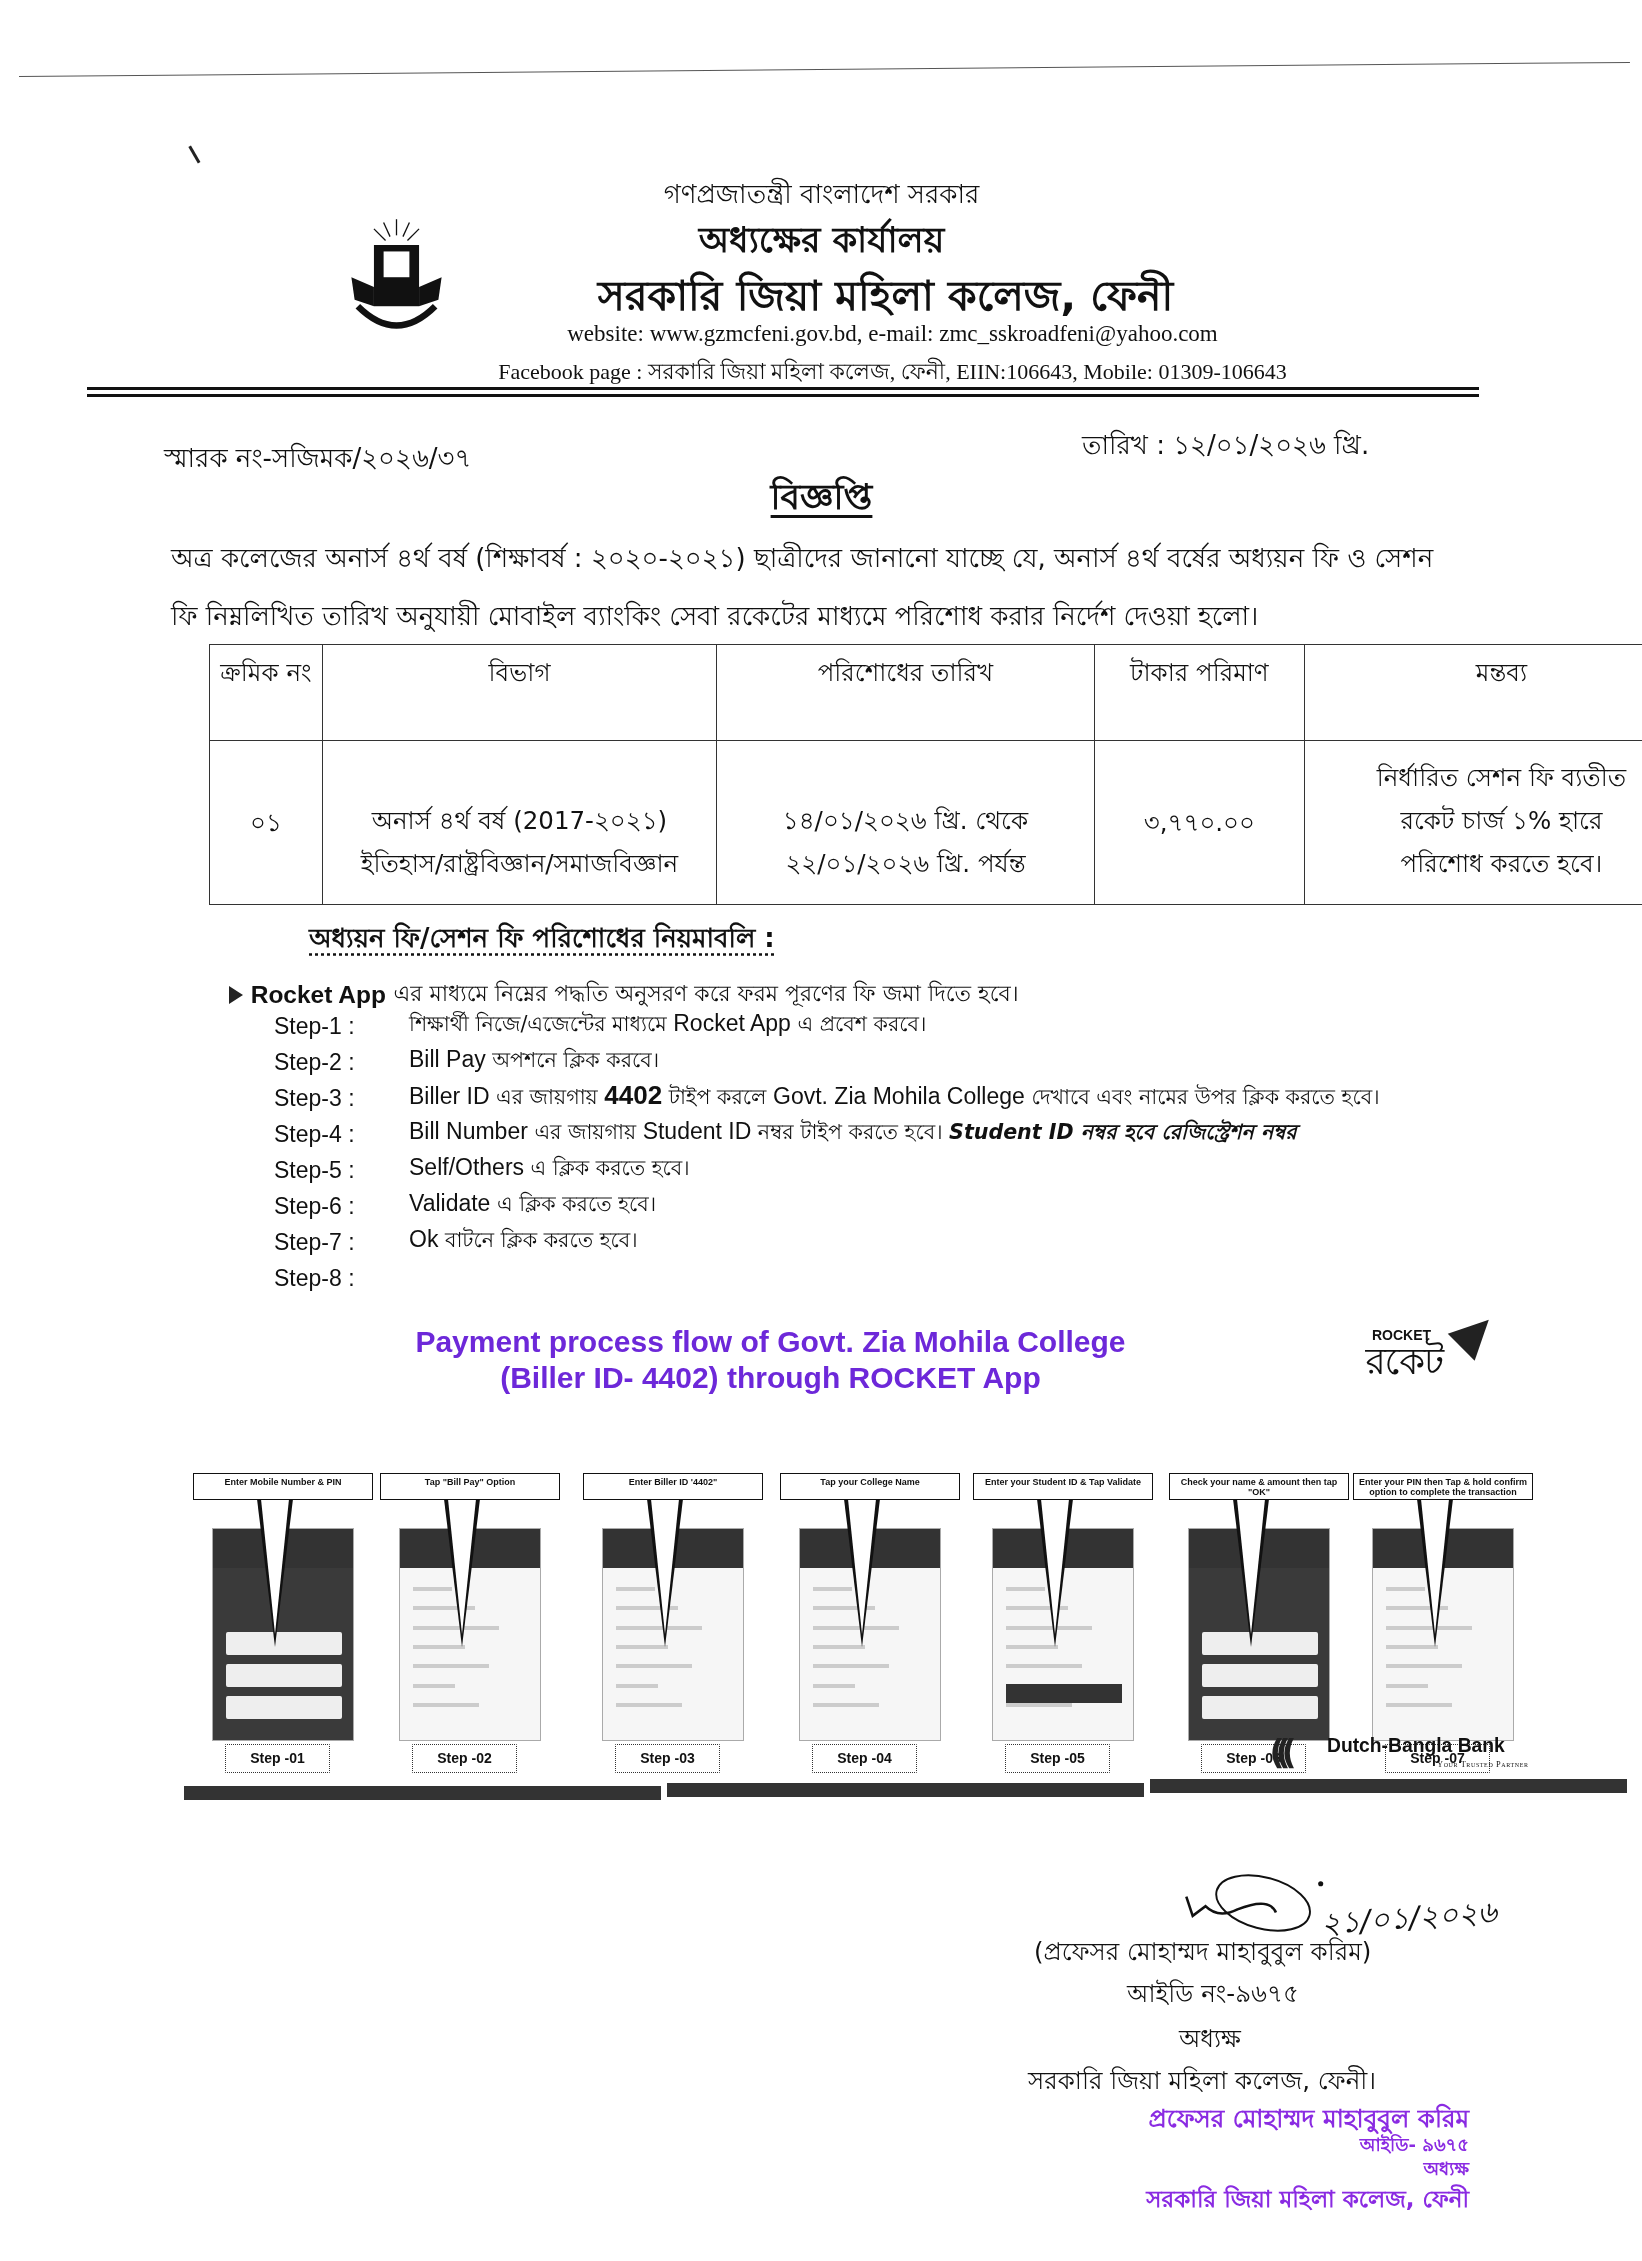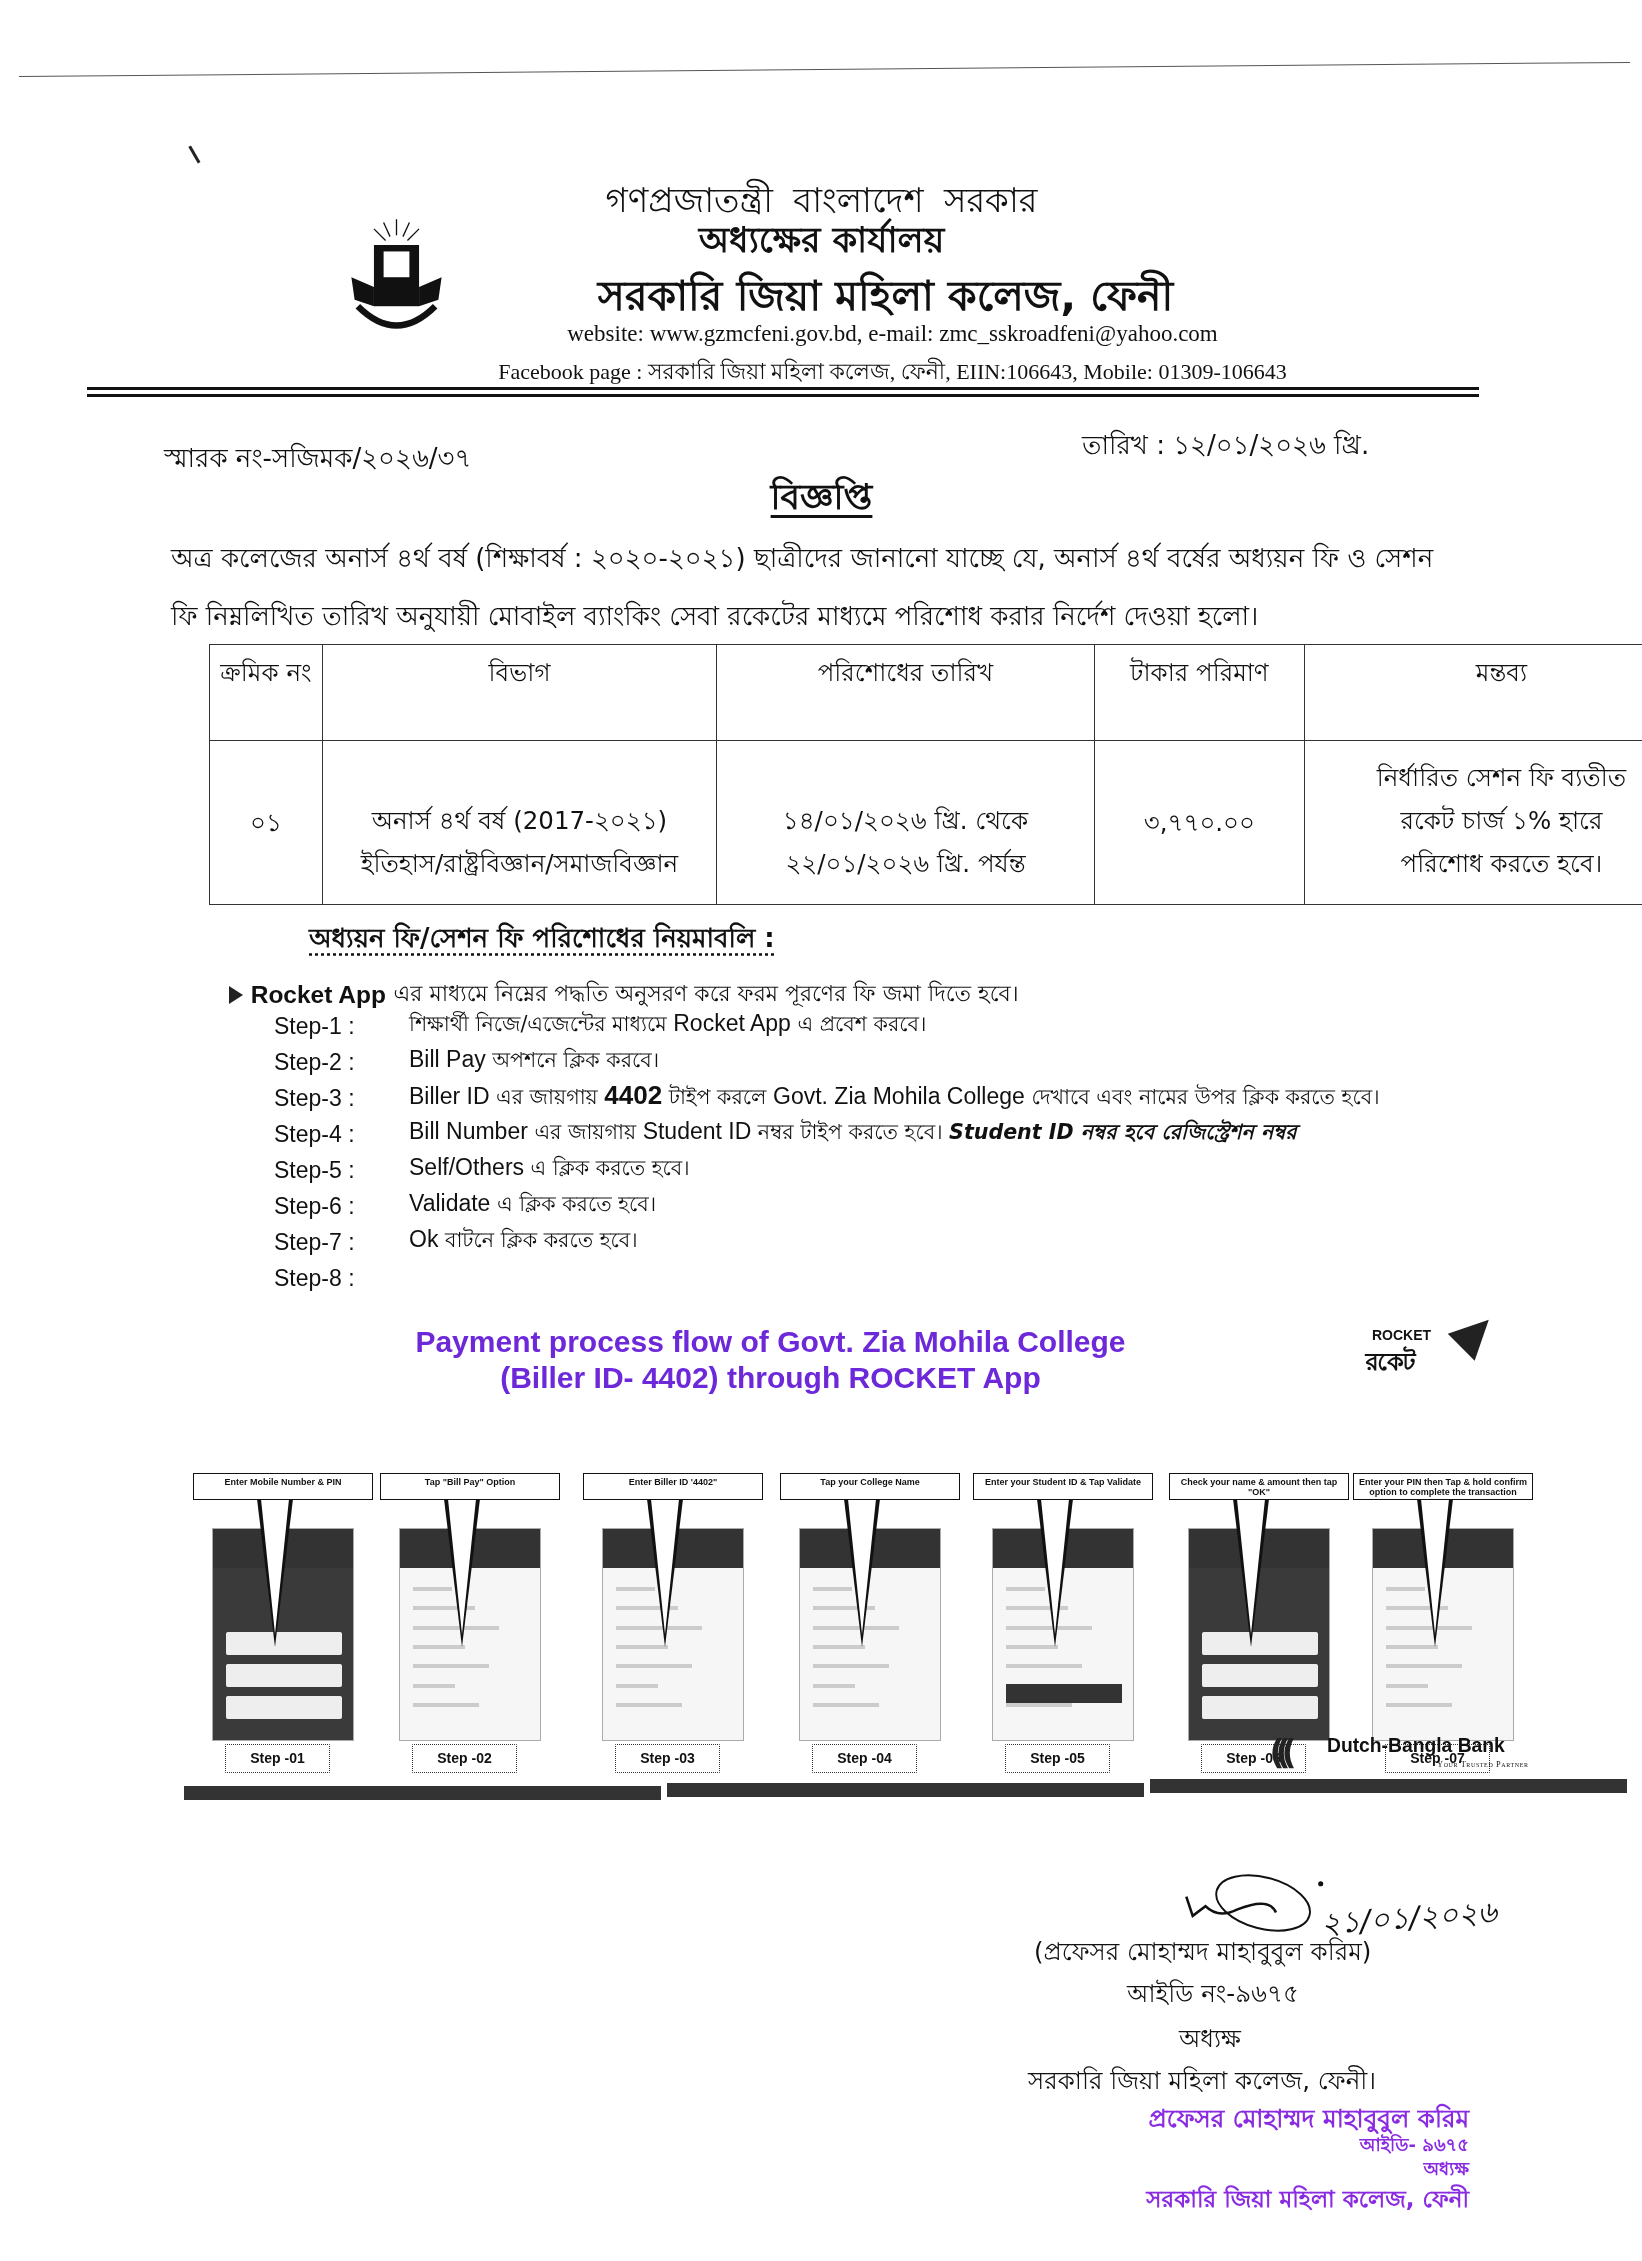--- a/index.html
+++ b/index.html
@@ -3,21 +3,21 @@
 <meta charset="utf-8">
 <style>
   html, body { margin: 0; padding: 0; background: #ffffff; }
   body { width: 1643px; height: 2261px; position: relative; overflow: hidden;
          font-family: "DejaVu Sans", sans-serif; color: #111; }
   .abs { position: absolute; }
   .top-rule { left: 19.3px; top: 76px; width: 1611px; height: 1.3px; background: #555; transform: rotate(-0.5deg); transform-origin: left; }
   .scratch { width: 2.6px; height: 19.3px; background: #222; transform: rotate(-30deg); }
 
   .hdr { left: 0; width: 1643px; text-align: center; }
-  .hdr-gov { top: 174px; font-size: 34px; font-family: Liberation Mono, monospace; }
+  .hdr-gov { top: 174px; font-size: 26px; }
   .hdr-office { top: 213px; font-size: 35px; font-weight: bold; }
   .hdr-college { top: 264px; font-size: 41px; font-weight: bold; left: 64px; }
   .hdr-web { top: 321px; font-family: "Liberation Serif", serif; font-size: 23px; left: 71px; }
   .hdr-fb { top: 354px; font-family: "Liberation Serif", serif; font-size: 22px; left: 71px; }
 
   .logo { left: 348px; top: 216px; width: 97px; height: 116px; }
 
   .double-rule { left: 87px; width: 1392px; height: 2.6px; background: #111; }
 
   .ref { left: 164px; top: 438px; font-size: 26px; }
@@ -44,21 +44,21 @@
   .step-row { display: flex; height: 36px; align-items: center; }
   .step-lbl { width: 135px; font-family: "Liberation Sans", sans-serif; font-size: 23px; }
   .step-txt { font-size: 20.6px; }
   .step-txt .en { font-family: "Liberation Sans", sans-serif; font-size: 23px; }
   .step-txt .big { font-weight: bold; font-size: 26px; }
   .step-txt .ital { font-weight: bold; font-style: italic; }
 
   .flow-title { left: 271px; top: 1324px; width: 999px; text-align: center; font-family: "Liberation Sans", sans-serif; font-weight: bold; font-size: 30px; line-height: 36px; color: #6d28d9; }
   .rocket-logo { left: 1359px; top: 1314px; width: 161px; height: 77px; }
   .rocket-logo .rk-top { position: absolute; left: 13px; top: 13px; font-family: "Liberation Sans", sans-serif; font-size: 14px; font-weight: bold; }
-  .rocket-logo .rk-main { position: absolute; left: 6.4px; top: 29px; font-size: 24px; font-weight: bold; letter-spacing: -1.3px; }
+  .rocket-logo .rk-main { position: absolute; left: 6.4px; top: 18px; font-size: 37px; font-weight: normal; letter-spacing: -1.3px; }
   .rocket-logo .rk-plane { position: absolute; left: 97px; top: 0; width: 0; height: 0; border-left: 19.3px solid transparent; border-right: 19.3px solid transparent; border-bottom: 39px solid #222; transform: rotate(45deg); }
 
   .panel { position: absolute; top: 1473px; width: 187px; height: 303px; }
   .callout { position: absolute; left: 0; top: 0; width: 180px; min-height: 27px; border: 1.9px solid #111; background: #fff;
              font-family: "Liberation Sans", sans-serif; font-weight: bold; font-size: 9px; text-align: center; padding: 2.6px 1.3px; box-sizing: border-box; z-index: 2; }
   .phone { position: absolute; left: 19.3px; top: 55px; width: 142px; height: 213px; border: 0.6px solid #aaa; box-sizing: border-box; overflow: hidden; }
   .phone.dark { background: #3a3a3a; }
   .phone.light { background: #f6f6f6; }
   .phone .bar { position: absolute; left: 0; top: 0; width: 100%; height: 39px; background: #333; }
   .phone .line { position: absolute; left: 13px; height: 3.9px; background: #ccc; }

